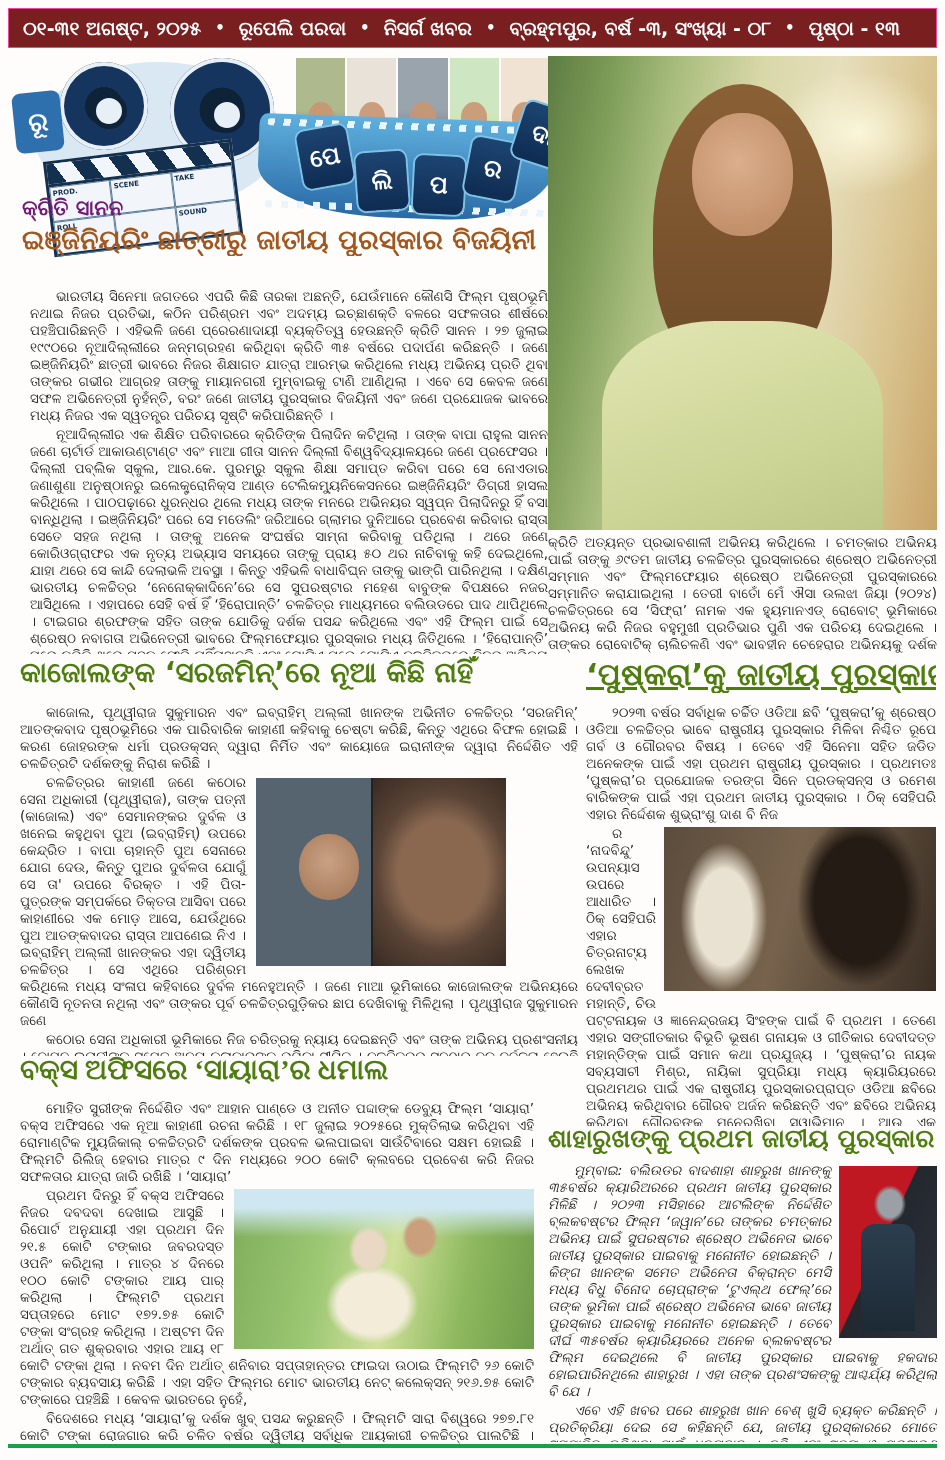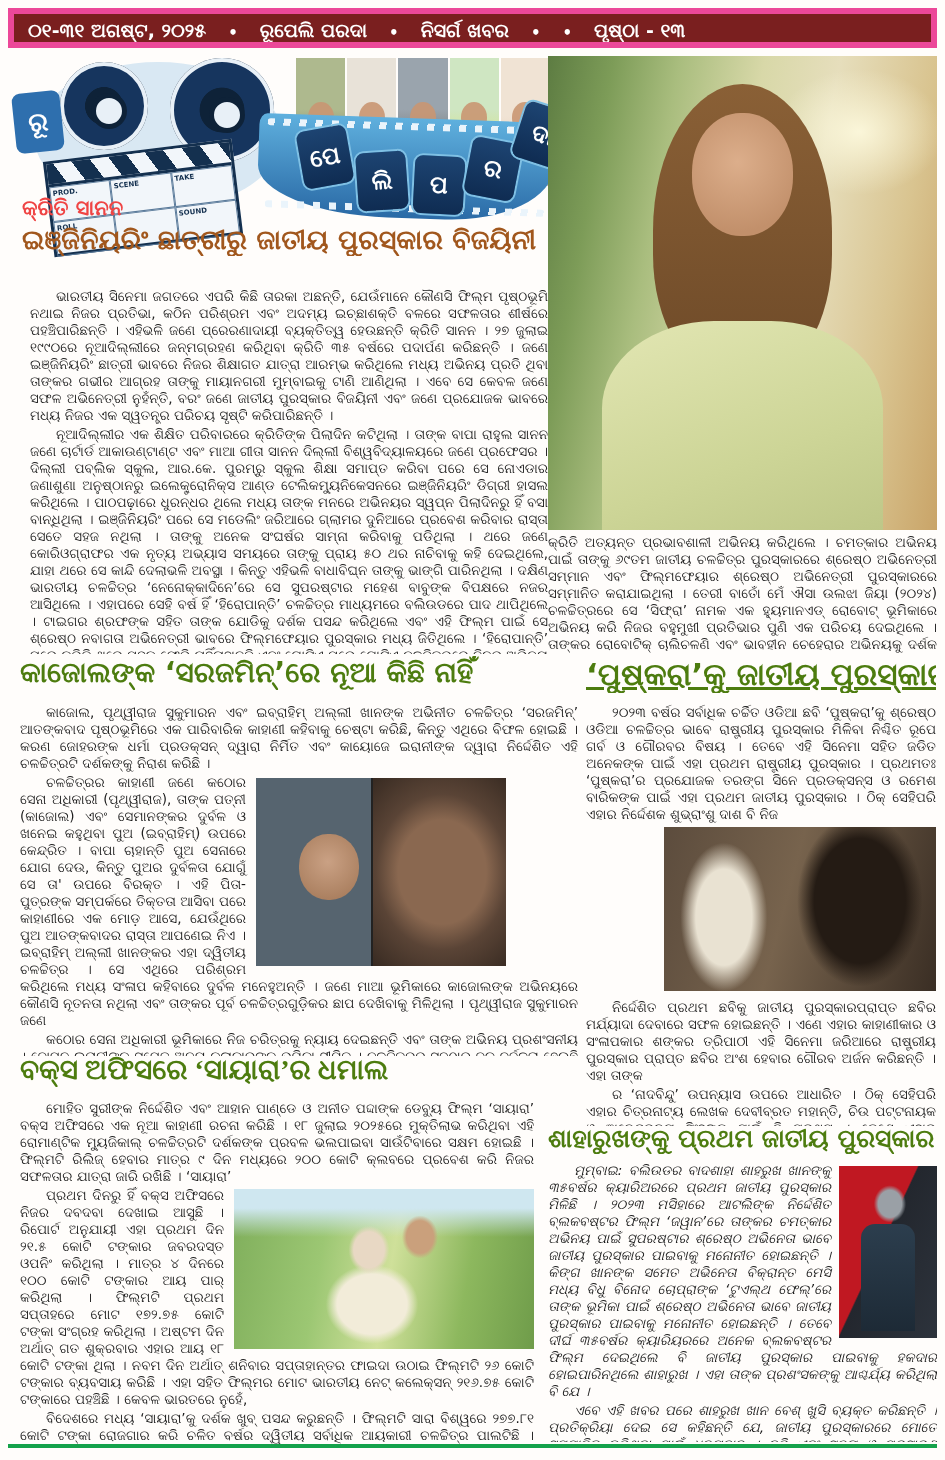--- a/index.html
+++ b/index.html
@@ -1,20 +1,20 @@
 <!DOCTYPE html>
 <html><head>
 <meta charset="utf-8">
 <style>
   html,body{margin:0;padding:0;background:#ffffff;}
   .page{position:relative;width:945px;height:1460px;background:#fffdfb;overflow:hidden;
         font-family:"DejaVu Sans",sans-serif;}
   
   .topbar{position:absolute;left:8px;top:8px;width:929px;height:40px;background:#7a1f1f;
-          border:6px solid #ec4899;color:#fff;display:flex;align-items:flex-end;gap:22px;
+          border:1px solid #ec4899;color:#fff;display:flex;align-items:center;gap:14px;
           padding:0 14px;box-sizing:border-box;font-size:19px;font-weight:700;white-space:nowrap;overflow:hidden;}
   .topbar .dot{color:#fff;font-size:15px;}
   
   .blob{position:absolute;left:34px;top:62px;width:248px;height:148px;background:#d9e8f3;border-radius:50%;}
   .reel{position:absolute;border-radius:50%;background:radial-gradient(circle at 50% 50%, #0e2238 0 30%, #16355e 31% 68%, #0e2238 69% 100%);box-shadow:0 0 0 4px #e8f0f7 inset;}
   .reel.r1{left:60px;top:62px;width:88px;height:88px;}
   .reel.r2{left:170px;top:58px;width:104px;height:104px;}
   .reel::after{content:"";position:absolute;left:50%;top:50%;width:26px;height:26px;margin:-13px 0 0 -13px;border-radius:50%;background:#e8f0f7;border:5px solid #0e2238;}
   .board{position:absolute;left:48px;top:150px;width:190px;height:96px;background:#f2f6fa;border:3px solid #14304f;transform:rotate(-7deg);box-sizing:border-box;}
   .board-stripe{height:20px;background:repeating-linear-gradient(60deg,#14304f 0 16px,#f2f6fa 16px 32px);border-bottom:3px solid #14304f;}
@@ -33,21 +33,21 @@
   .band{position:absolute;left:258px;top:118px;width:296px;height:100px;
         background:linear-gradient(180deg,#5fb0de 0,#2a6aa6 100%);
         border-radius:10px 46px 45% 55%/14px 54px 70% 60%;transform:rotate(2deg);}
   .band::before,.band::after{content:"";position:absolute;left:8px;right:8px;height:7px;
         background:repeating-linear-gradient(90deg,#eaf4fb 0 7px,transparent 7px 16px);border-radius:4px;}
   .band::before{top:5px}.band::after{bottom:6px}
   .frame{position:absolute;width:50px;height:58px;background:linear-gradient(180deg,#1d4472,#0f2c52);
          border-radius:8px;color:#fff;font-size:24px;font-weight:700;display:flex;align-items:center;justify-content:center;
          box-shadow:0 0 0 2px #7fc0e4;}
   
-  .kicker{position:absolute;left:22px;top:196px;font-size:21px;font-weight:700;color:#ef4444;}
+  .kicker{position:absolute;left:22px;top:196px;font-size:21px;font-weight:700;color:#701a75;}
   .hl{position:absolute;font-weight:700;color:#4d7c0f;white-space:nowrap;overflow:hidden;}
   .hl1{left:22px;top:224px;width:522px;font-size:27px;color:#a1571d;}
   .hl2{left:20px;top:656px;width:558px;font-size:28px;}
   .hl3{left:586px;top:656px;width:350px;font-size:31px;text-decoration:underline;}
   .hl4{left:20px;top:1054px;width:514px;font-size:28px;font-family:Liberation Serif, serif;}
   .hl5{left:548px;top:1124px;width:389px;font-size:25px;}
   .art{position:absolute;font-size:13.5px;line-height:1.26;color:#1c1c1c;text-align:justify;overflow:hidden;}
   .art p{margin:0 0 2px 0;text-indent:26px;}
   .a1l{left:22px;top:288px;width:518px;height:366px;margin-left:8px;}
   .a1r{left:548px;top:534px;width:389px;height:120px;}
@@ -100,20 +100,21 @@
 
 <div class="page">
 
   <div class="topbar">
     <span>୦୧-୩୧ ଅଗଷ୍ଟ, ୨୦୨୫</span>
     <span class="dot">•</span>
     <span>ରୂପେଲି ପରଦା</span>
     <span class="dot">•</span>
     <span>ନିସର୍ଗ ଖବର</span>
     <span class="dot">•</span>
+    <span>ବ୍ରହ୍ମପୁର, ବର୍ଷ -୩, ସଂଖ୍ୟା - ୦୮</span>
     <span class="dot">•</span>
     <span>ପୃଷ୍ଠା - ୧୩</span>
   </div>
 
   <div>
     <div class="blob"></div>
     <div class="reel r1"></div>
     <div class="reel r2"></div>
     <div class="board">
       <div class="board-stripe"></div>
@@ -168,21 +169,20 @@
       <div class="r"></div>
     </div>
     <p>ଚଳଚ୍ଚିତ୍ରର କାହାଣୀ ଜଣେ କଠୋର ସେନା ଅଧିକାରୀ (ପୃଥ୍ୱୀରାଜ), ତାଙ୍କ ପତ୍ନୀ (କାଜୋଲ) ଏବଂ ସେମାନଙ୍କର ଦୁର୍ବଳ ଓ ଖନେଇ କହୁଥିବା ପୁଅ (ଇବ୍ରାହିମ୍) ଉପରେ କେନ୍ଦ୍ରିତ । ବାପା ଚାହାନ୍ତି ପୁଅ ସେନାରେ ଯୋଗ ଦେଉ, କିନ୍ତୁ ପୁଅର ଦୁର୍ବଳତା ଯୋଗୁଁ ସେ ତା' ଉପରେ ବିରକ୍ତ । ଏହି ପିତା-ପୁତ୍ରଙ୍କ ସମ୍ପର୍କରେ ତିକ୍ତତା ଆସିବା ପରେ କାହାଣୀରେ ଏକ ମୋଡ଼ ଆସେ, ଯେଉଁଥିରେ ପୁଅ ଆତଙ୍କବାଦର ରାସ୍ତା ଆପଣେଇ ନିଏ । ଇବ୍ରାହିମ୍ ଅଲ୍ଲୀ ଖାନଙ୍କର ଏହା ଦ୍ୱିତୀୟ ଚଳଚ୍ଚିତ୍ର । ସେ ଏଥିରେ ପରିଶ୍ରମ କରିଥିଲେ ମଧ୍ୟ ସଂଳାପ କହିବାରେ ଦୁର୍ବଳ ମନେହୁଅନ୍ତି । ଜଣେ ମାଆ ଭୂମିକାରେ କାଜୋଲଙ୍କ ଅଭିନୟରେ କୌଣସି ନୂତନତା ନଥିଲା ଏବଂ ତାଙ୍କର ପୂର୍ବ ଚଳଚ୍ଚିତ୍ରଗୁଡ଼ିକର ଛାପ ଦେଖିବାକୁ ମିଳିଥିଲା । ପୃଥ୍ୱୀରାଜ ସୁକୁମାରନ ଜଣେ</p>
     <p>କଠୋର ସେନା ଅଧିକାରୀ ଭୂମିକାରେ ନିଜ ଚରିତ୍ରକୁ ନ୍ୟାୟ ଦେଇଛନ୍ତି ଏବଂ ତାଙ୍କ ଅଭିନୟ ପ୍ରଶଂସନୀୟ । ବୋମନ ଇରାନୀଙ୍କ ସମେତ ଅନ୍ୟ କଳାକାରଙ୍କ ଭୂମିକା ସୀମିତ । ଚଳଚ୍ଚିତ୍ରର ସବୁଠାରୁ ବଡ଼ ଦୁର୍ବଳତା ହେଉଛି ଏହାର କାହାଣୀ ଏବଂ ଚିତ୍ରନାଟ୍ୟ । ଏଥିରେ କୌଣସି ନୂତନତା ନାହିଁ ଏବଂ ଏହା ଦର୍ଶକଙ୍କୁ ‘ଫାନା’, ‘ଫିଜା’ ଏବଂ ‘ମିଶନ କାଶ୍ମୀର’ ଭଳି ପୁରୁଣା ଚଳଚ୍ଚିତ୍ରକୁ ମନେ ପକାଇଦିଏ । ଚଳଚ୍ଚିତ୍ରରେ ସେନାର ପ୍ରୋଟୋକଲକୁ ଭୁଲ୍ ଭାବେ ଦର୍ଶାଯାଇଛି ଏବଂ ଦେଶପ୍ରେମର ଭାବନାକୁ ଜବରଦସ୍ତି ଯୋଡ଼ାଯାଇଥିବା ପରି ମନେହୁଏ । ସଙ୍ଗୀତ ମଧ୍ୟ ମନେ ରଖିବା ଭଳି ନୁହେଁ ।</p>
   </div>
 
   <div class="hl hl3">‘ପୁଷ୍କରା’କୁ ଜାତୀୟ ପୁରସ୍କାର</div>
   <div class="art a3">
     <p>୨୦୨୩ ବର୍ଷର ସର୍ବାଧିକ ଚର୍ଚ୍ଚିତ ଓଡିଆ ଛବି ‘ପୁଷ୍କରା’କୁ ଶ୍ରେଷ୍ଠ ଓଡିଆ ଚଳଚ୍ଚିତ୍ର ଭାବେ ରାଷ୍ଟ୍ରୀୟ ପୁରସ୍କାର ମିଳିବା ନିଶ୍ଚିତ ରୂପେ ଗର୍ବ ଓ ଗୌରବର ବିଷୟ । ତେବେ ଏହି ସିନେମା ସହିତ ଜଡିତ ଅନେକଙ୍କ ପାଇଁ ଏହା ପ୍ରଥମ ରାଷ୍ଟ୍ରୀୟ ପୁରସ୍କାର । ପ୍ରଥମତଃ ‘ପୁଷ୍କରା’ର ପ୍ରଯୋଜକ ତରଙ୍ଗ ସିନେ ପ୍ରଡକ୍ସନ୍ସ ଓ ରମେଶ ବାରିକଙ୍କ ପାଇଁ ଏହା ପ୍ରଥମ ଜାତୀୟ ପୁରସ୍କାର । ଠିକ୍ ସେହିପରି ଏହାର ନିର୍ଦ୍ଦେଶକ ଶୁଭ୍ରାଂଶୁ ଦାଶ ବି ନିଜ</p>
     <div class="floatph ph-push"></div>
-    <p>ନିର୍ଦ୍ଦେଶିତ ପ୍ରଥମ ଛବିକୁ ଜାତୀୟ ପୁରସ୍କାରପ୍ରାପ୍ତ ଛବିର ମର୍ଯ୍ୟାଦା ଦେବାରେ ସଫଳ ହୋଇଛନ୍ତି । ଏଣେ ଏହାର କାହାଣୀକାର ଓ ସଂଳାପକାର ଶଙ୍କର ତ୍ରିପାଠୀ ଏହି ସିନେମା ଜରିଆରେ ରାଷ୍ଟ୍ରୀୟ ପୁରସ୍କାର ପ୍ରାପ୍ତ ଛବିର ଅଂଶ ହେବାର ଗୌରବ ଅର୍ଜନ କରିଛନ୍ତି । ଏହା ତାଙ୍କ</p>
     <p>ର ‘ନାଦବିନ୍ଦୁ’ ଉପନ୍ୟାସ ଉପରେ ଆଧାରିତ । ଠିକ୍ ସେହିପରି ଏହାର ଚିତ୍ରନାଟ୍ୟ ଲେଖକ ଦେବୀବ୍ରତ ମହାନ୍ତି, ଚିଉ ପଟ୍ଟନାୟକ ଓ ଜ୍ଞାନେନ୍ଦ୍ରଜୟ ସିଂହଙ୍କ ପାଇଁ ବି ପ୍ରଥମ । ତେଣେ ଏହାର ସଙ୍ଗୀତକାର ବିଭୂତି ଭୂଷଣ ଗନାୟକ ଓ ଗୀତିକାର ଦେବୀଦତ୍ତ ମହାନ୍ତିଙ୍କ ପାଇଁ ସମାନ କଥା ପ୍ରଯୁଜ୍ୟ । ‘ପୁଷ୍କରା’ର ନାୟକ ସବ୍ୟସାଚୀ ମିଶ୍ର, ନାୟିକା ସୁପ୍ରିୟା ମଧ୍ୟ କ୍ୟାରିୟରରେ ପ୍ରଥମଥର ପାଇଁ ଏକ ରାଷ୍ଟ୍ରୀୟ ପୁରସ୍କାରପ୍ରାପ୍ତ ଓଡିଆ ଛବିରେ ଅଭିନୟ କରିଥିବାର ଗୌରବ ଅର୍ଜନ କରିଛନ୍ତି ଏବଂ ଛବିରେ ଅଭିନୟ କରିଥିବା ଗୌରବଙ୍କ ମନେରଖିବା ସ୍ୱାଭିମାନ । ଆଉ ଏକ ଗୁରୁତ୍ୱପୂର୍ଣ୍ଣ କଥାହେଲା ଯେ ମହିଳା ସିନେମାଟୋଗ୍ରାଫର ପ୍ରତ୍ୟୁଷ ଗଡ଼ନାୟକଙ୍କ ପ୍ରଥମ ସିନେମା ବି ହେଲା ‘ପୁଷ୍କରା’ ।</p>
   </div>
 
   <div class="hl hl4">ବକ୍ସ ଅଫିସରେ ‘ସାୟାରା’ର ଧମାଲ</div>
   <div class="art a4">
     <p>ମୋହିତ ସୁରୀଙ୍କ ନିର୍ଦ୍ଦେଶିତ ଏବଂ ଆହାନ ପାଣ୍ଡେ ଓ ଅନୀତ ପଦ୍ଦାଙ୍କ ଡେବ୍ୟୁ ଫିଲ୍ମ ‘ସାୟାରା’ ବକ୍ସ ଅଫିସରେ ଏକ ନୂଆ କାହାଣୀ ରଚନା କରିଛି । ୧୮ ଜୁଲାଇ ୨୦୨୫ରେ ମୁକ୍ତିଲାଭ କରିଥିବା ଏହି ରୋମାଣ୍ଟିକ ମ୍ୟୁଜିକାଲ୍ ଚଳଚ୍ଚିତ୍ରଟି ଦର୍ଶକଙ୍କ ପ୍ରବଳ ଭଲପାଇବା ସାଉଁଟିବାରେ ସକ୍ଷମ ହୋଇଛି । ଫିଲ୍ମଟି ରିଲିଜ୍ ହେବାର ମାତ୍ର ୯ ଦିନ ମଧ୍ୟରେ ୨୦୦ କୋଟି କ୍ଲବରେ ପ୍ରବେଶ କରି ନିଜର ସଫଳତାର ଯାତ୍ରା ଜାରି ରଖିଛି । ‘ସାୟାରା’</p>
     <div class="floatph ph-saiy"></div>
     <p>ପ୍ରଥମ ଦିନରୁ ହିଁ ବକ୍ସ ଅଫିସରେ ନିଜର ଦବଦବା ଦେଖାଇ ଆସୁଛି । ରିପୋର୍ଟ ଅନୁଯାୟୀ ଏହା ପ୍ରଥମ ଦିନ ୨୧.୫ କୋଟି ଟଙ୍କାର ଜବରଦସ୍ତ ଓପନିଂ କରିଥିଲା । ମାତ୍ର ୪ ଦିନରେ ୧୦୦ କୋଟି ଟଙ୍କାର ଆୟ ପାର୍ କରିଥିଲା । ଫିଲ୍ମଟି ପ୍ରଥମ ସପ୍ତାହରେ ମୋଟ ୧୭୨.୭୫ କୋଟି ଟଙ୍କା ସଂଗ୍ରହ କରିଥିଲା । ଅଷ୍ଟମ ଦିନ ଅର୍ଥାତ୍ ଗତ ଶୁକ୍ରବାର ଏହାର ଆୟ ୧୮ କୋଟି ଟଙ୍କା ଥିଲା । ନବମ ଦିନ ଅର୍ଥାତ୍ ଶନିବାର ସପ୍ତାହାନ୍ତର ଫାଇଦା ଉଠାଇ ଫିଲ୍ମଟି ୨୬ କୋଟି ଟଙ୍କାର ବ୍ୟବସାୟ କରିଛି । ଏହା ସହିତ ଫିଲ୍ମର ମୋଟ ଭାରତୀୟ ନେଟ୍ କଲେକ୍ସନ୍ ୨୧୬.୭୫ କୋଟି ଟଙ୍କାରେ ପହଞ୍ଚିଛି । କେବଳ ଭାରତରେ ନୁହେଁ,</p>
     <p>ବିଦେଶରେ ମଧ୍ୟ ‘ସାୟାରା’କୁ ଦର୍ଶକ ଖୁବ୍ ପସନ୍ଦ କରୁଛନ୍ତି । ଫିଲ୍ମଟି ସାରା ବିଶ୍ୱରେ ୨୭୭.୮୧ କୋଟି ଟଙ୍କା ରୋଜଗାର କରି ଚଳିତ ବର୍ଷର ଦ୍ୱିତୀୟ ସର୍ବାଧିକ ଆୟକାରୀ ଚଳଚ୍ଚିତ୍ର ପାଲଟିଛି । ଏହାଠାରୁ କେବଳ ଭିକି କୌଶଳଙ୍କ ଫିଲ୍ମ ‘ଛାବା’ (୭୯୭.୩୪ କୋଟି) ଆଗରେ ରହିଛି । ‘ସାୟାରା’ ଆମିର ଖାନଙ୍କ ‘ସିତାରେ ଜମିନ୍ ପର୍’, ଅକ୍ଷୟ କୁମାରଙ୍କ ‘ହାଉସଫୁଲ୍ ୫’ ଏବଂ ଅଜୟ ଦେବଗନଙ୍କ ‘ରେଡ୍ ୨’ ଭଳି ବଡ଼ ଫିଲ୍ମକୁ ମଧ୍ୟ ପଛରେ ପକାଇ ଦେଇଛି । ଏହି ଫିଲ୍ମଟି ଏକ ରୋମାଣ୍ଟିକ ମ୍ୟୁଜିକାଲ୍ ଲଭ୍ ଷ୍ଟୋରୀ, ଯାହାକୁ ମୋହିତ ସୁରୀ ନିର୍ଦ୍ଦେଶନା ଦେଇଛନ୍ତି । ଯଶ ରାଜ ଫିଲ୍ମସ୍ ବ୍ୟାନରରେ ନିର୍ମିତ ଏହି ଫିଲ୍ମ ମାଧ୍ୟମରେ ଆହାନ ପାଣ୍ଡେ ଏବଂ ଅନୀତ ପଦ୍ଦା ବଲିଉଡରେ ପଦାର୍ପଣ କରିଛନ୍ତି । ପ୍ରଥମ ଫିଲ୍ମରେ ହିଁ ଉଭୟ ନିଜର ଦମଦାର ଅଭିନୟରେ ଦର୍ଶକଙ୍କ ହୃଦୟ ଜିତିବାରେ ସଫଳ ହୋଇଛନ୍ତି । ସବୁଠାରୁ ଗୁରୁତ୍ୱପୂର୍ଣ୍ଣ କଥା ହେଉଛି, ପ୍ରାୟ ୫୦-୬୦ କୋଟି ଟଙ୍କାର ବଜେଟରେ ନିର୍ମିତ ଏହି ଫିଲ୍ମଟି ବର୍ତ୍ତମାନ ସୁଦ୍ଧା ନିଜ ବଜେଟର ୪ ଗୁଣରୁ ଅଧିକ ଆୟ କରି ଏକ ବ୍ଲକବଷ୍ଟର ସାବ୍ୟସ୍ତ ହୋଇଛି ।</p>
   </div>

